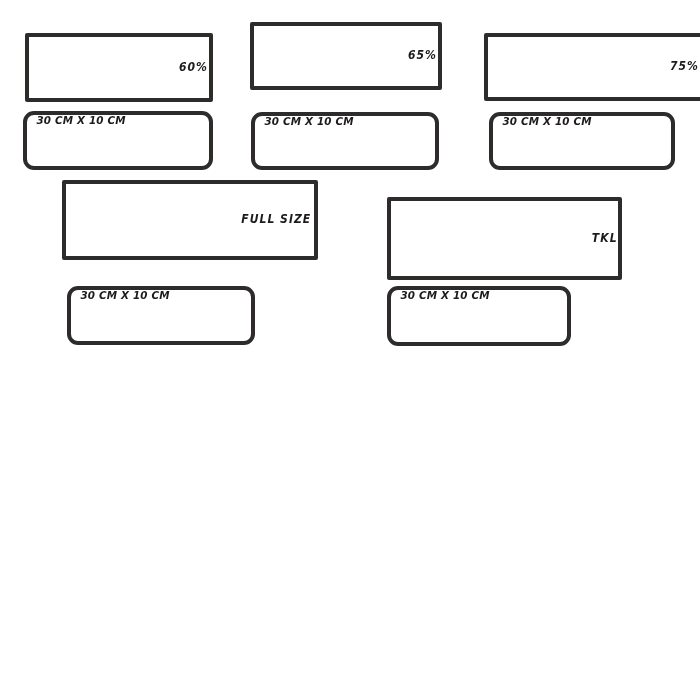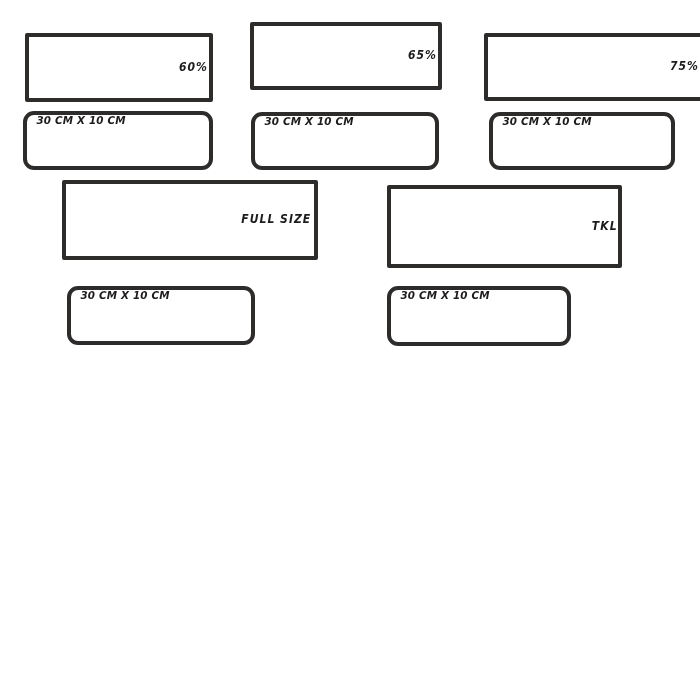--- a/index.html
+++ b/index.html
@@ -97,19 +97,19 @@
     </div>
     <div class="shape dim-box" style="left: 489px; top: 112px; width: 186px; height: 58px; border-color: rgb(46, 43, 43);">
       <span class="label dim-label" style="color: rgb(29, 27, 27);">30 CM X 10 CM</span>
     </div>
     <div class="shape size-box" style="left: 62px; top: 180px; width: 256px; height: 80px; border-color: rgb(46, 43, 43);">
       <span class="label size-label" style="color: rgb(29, 27, 27);">FULL SIZE</span>
     </div>
     <div class="shape dim-box" style="left: 67px; top: 286px; width: 188px; height: 59px; border-color: rgb(46, 43, 43);">
       <span class="label dim-label" style="color: rgb(29, 27, 27);">30 CM X 10 CM</span>
     </div>
-    <div class="shape size-box" style="left: 387px; top: 185px; width: 235px; height: 83px; border-color: rgb(46, 43, 43);">
+    <div class="shape size-box" style="left: 387px; top: 197px; width: 235px; height: 83px; border-color: rgb(46, 43, 43);">
       <span class="label size-label" style="color: rgb(29, 27, 27);">TKL</span>
     </div>
     <div class="shape dim-box" style="left: 387px; top: 286px; width: 184px; height: 60px; border-color: rgb(46, 43, 43);">
       <span class="label dim-label" style="color: rgb(29, 27, 27);">30 CM X 10 CM</span>
     </div>
   </div>
 
 </body></html>

